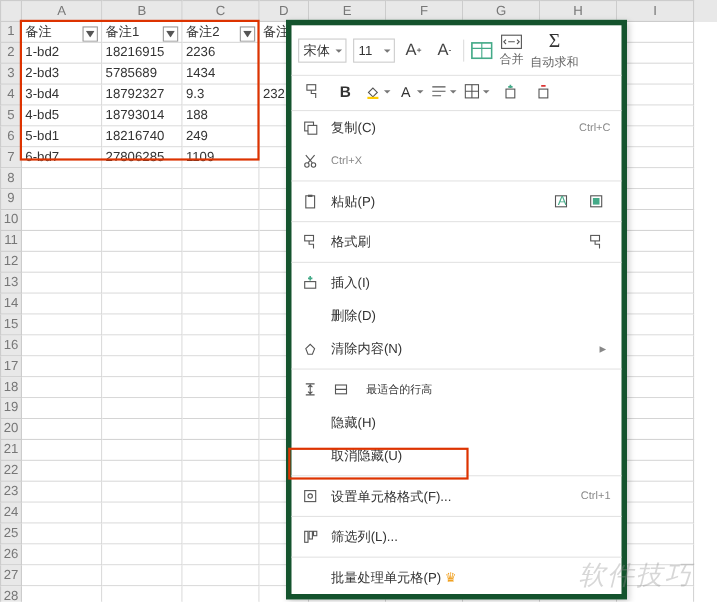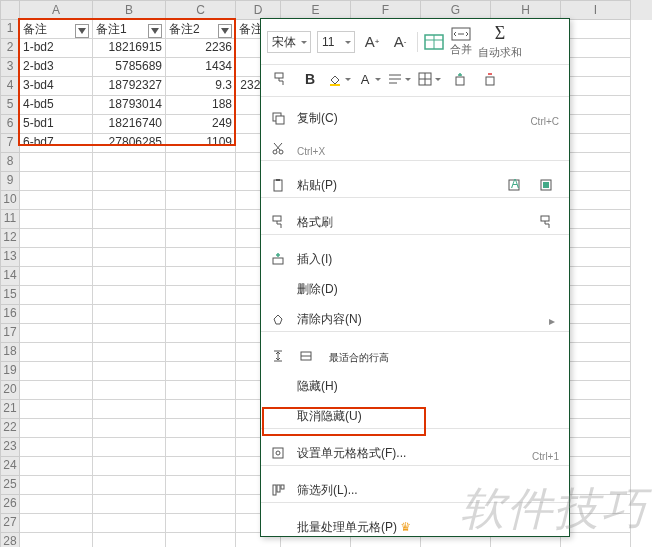--- a/index.html
+++ b/index.html
@@ -8,40 +8,40 @@
 .col-heads{display:flex;height:20px;background:#e8e8e8}
 .rh-corner{width:20px;border:1px solid #ccc;background:#e8e8e8}
 .ch{border:1px solid #ccc;border-left:none;text-align:center;line-height:18px;background:#e8e8e8;color:#777}
 .row{display:flex;height:19px}
 .rh{width:20px;border:1px solid #ccc;border-top:none;text-align:center;line-height:17px;background:#e8e8e8;color:#777}
 .cell{border-right:1px solid #d4d4d4;border-bottom:1px solid #d4d4d4;padding:0 3px;line-height:17px;overflow:hidden;white-space:nowrap;background:#fff}
 .cA{width:73px}.cB{width:73px}.cC{width:70px}.cD{width:45px}.cE{width:70px}.cF{width:70px}.cG{width:70px}.cH{width:70px}.cI{width:70px}
 .hdr-cell{display:flex;align-items:flex-end;justify-content:space-between;background:#fff}
 .filter-btn{width:14px;height:14px;border:1px solid #999;display:flex;align-items:center;justify-content:center;background:#fff}
 .filter-btn svg{width:8px;height:6px}
-.num{text-align:right}
+.num{}
 .red-box1{position:absolute;border:2px solid #d30;pointer-events:none;top:18px;left:18px;width:218px;height:128px}
 .red-box2{position:absolute;border:2px solid #d30;pointer-events:none;top:407px;left:262px;width:164px;height:29px}
-.watermark{position:absolute;right:4px;bottom:8px;font-size:45px;color:rgba(140,140,140,.35);font-family:"SimSun";font-style:italic;letter-spacing:2px}
-
-.menu{position:absolute;top:18px;left:260px;width:310px;background:#fff;border:1px solid #14532d;box-shadow:2px 2px 6px rgba(0,0,0,.2)}
+.watermark{position:absolute;right:22px;bottom:8px;font-size:24px;color:rgba(140,140,140,.35);font-family:"SimSun";font-style:italic;letter-spacing:2px}
+
+.menu{position:absolute;top:18px;left:260px;width:310px;background:#fff;border:5px solid #14532d;box-shadow:2px 2px 6px rgba(0,0,0,.2)}
 .mini-tb{display:flex;align-items:center;padding:4px 6px;gap:6px;border-bottom:1px solid #e3e3e3;flex-wrap:wrap}
 .mt-font{height:22px;border:1px solid #ccc;padding:0 14px 0 4px;line-height:20px;min-width:38px;position:relative;background:#fff}
 .mt-font::after{content:"";position:absolute;right:3px;top:9px;border:3px solid transparent;border-top-color:#777}
 .mt-size{width:34px}
 .mt-btn{width:22px;height:22px;display:flex;align-items:center;justify-content:center;color:#444}
 .mt-big{font-size:15px}
 .mt-sep{width:1px;height:20px;background:#ddd}
 .mt-group{display:flex;flex-direction:column;align-items:center;gap:1px;color:#555}
 .mt-group .lbl{font-size:11px;color:#666}
 .tb-row2{display:flex;align-items:center;padding:3px 6px 6px;gap:4px;border-bottom:1px solid #e3e3e3}
 .tb-row2 .mt-btn{width:26px}
 .dd{position:relative;padding-right:10px}
 .dd::after{content:"";position:absolute;right:2px;top:10px;border:3px solid transparent;border-top-color:#777}
-.mi{display:flex;align-items:flex-end;height:30px;padding:0 10px 0 8px;gap:10px}
+.mi{display:flex;align-items:center;height:30px;padding:0 10px 0 8px;gap:10px}
 .mi .ico{width:18px;height:18px;display:flex;align-items:center;justify-content:center;color:#555;flex-shrink:0}
 .mi .txt{flex:1;color:#333}
 .mi .sc{color:#888;font-size:10px}
 .mi .side-ico{width:18px;height:18px;display:flex;align-items:center;justify-content:center;color:#555;margin-right:4px}
 .mi .arrow{width:10px;color:#888}
 .msep{height:1px;background:#e3e3e3;margin:3px 0}
 .crown{color:#f0a020}
 svg{display:block}
 </style>
 </head>

